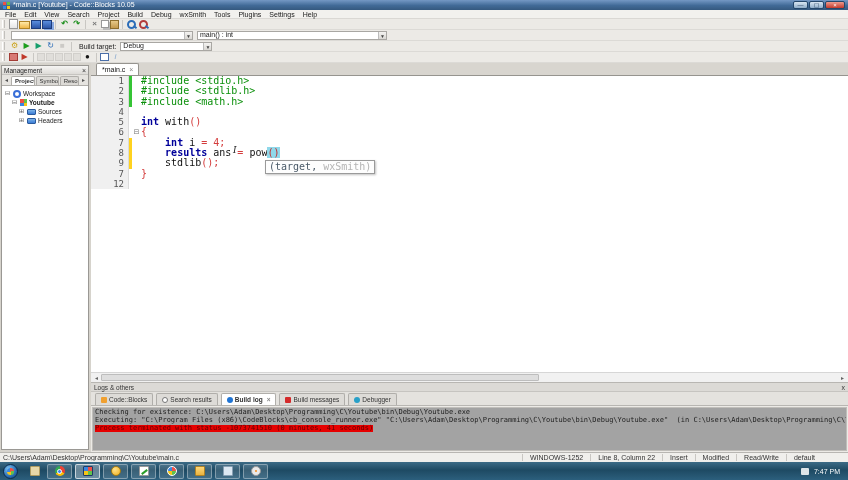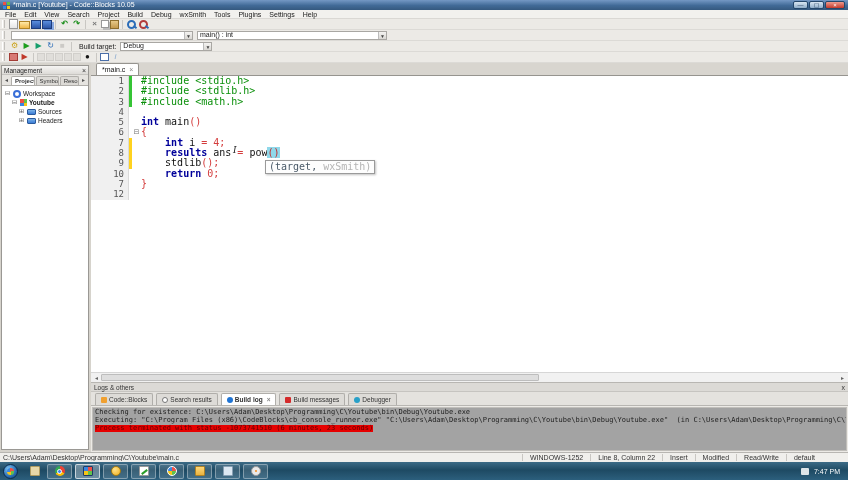--- a/index.html
+++ b/index.html
@@ -323,21 +323,21 @@
           <div class="cline">
             <span class="lnum">4</span>
             <span class="lmark"></span>
             <span class="lfold"></span>
             <span class="lcode"></span>
           </div>
           <div class="cline">
             <span class="lnum">5</span>
             <span class="lmark"></span>
             <span class="lfold"></span>
-            <span class="lcode"><span class="tok-kw">int</span><span class="tok-pl"> main</span><span class="tok-op">()</span></span>
+            <span class="lcode"><span class="tok-kw">int</span><span class="tok-pl"> with</span><span class="tok-op">()</span></span>
           </div>
           <div class="cline">
             <span class="lnum">6</span>
             <span class="lmark"></span>
             <span class="lfold">⊟</span>
             <span class="lcode"><span class="tok-op">{</span></span>
           </div>
           <div class="cline">
             <span class="lnum">7</span>
             <span class="lmark m-y"></span>
@@ -350,26 +350,20 @@
             <span class="lfold"></span>
             <span class="lcode"><span class="tok-pl">    </span><span class="tok-kw">results</span><span class="tok-pl"> ans </span><span class="tok-op">=</span><span class="tok-pl"> pow</span><span class="tok-hl">()</span></span>
           </div>
           <div class="cline">
             <span class="lnum">9</span>
             <span class="lmark m-y"></span>
             <span class="lfold"></span>
             <span class="lcode"><span class="tok-pl">    stdlib</span><span class="tok-op">();</span></span>
           </div>
           <div class="cline">
-            <span class="lnum">10</span>
-            <span class="lmark"></span>
-            <span class="lfold"></span>
-            <span class="lcode"><span class="tok-pl">    </span><span class="tok-kw">return</span><span class="tok-pl"> </span><span class="tok-op">0;</span></span>
-          </div>
-          <div class="cline">
             <span class="lnum">7</span>
             <span class="lmark"></span>
             <span class="lfold"></span>
             <span class="lcode"><span class="tok-op">}</span></span>
           </div>
           <div class="cline">
             <span class="lnum">12</span>
             <span class="lmark"></span>
             <span class="lfold"></span>
             <span class="lcode"></span>
@@ -412,21 +406,21 @@
             <span>Build messages</span>
           </div>
           <div class="log-tab">
             <span class="ltic ic-log-debugger"></span>
             <span>Debugger</span>
           </div>
         </div>
       <div id="log-lines">
           <div class="logline">Checking for existence: C:\Users\Adam\Desktop\Programming\C\Youtube\bin\Debug\Youtube.exe</div>
           <div class="logline">Executing: "C:\Program Files (x86)\CodeBlocks\cb_console_runner.exe" "C:\Users\Adam\Desktop\Programming\C\Youtube\bin\Debug\Youtube.exe"  (in C:\Users\Adam\Desktop\Programming\C\Youtube\.)</div>
-          <div class="logline err">Process terminated with status -1073741510 (6 minutes, 23 seconds)</div>
+          <div class="logline err">Process terminated with status -1073741510 (0 minutes, 41 seconds)</div>
         </div>
     </div>
   </div>
 </div>
 
 <div class="statusbar">
   <span class="sb-path">C:\Users\Adam\Desktop\Programming\C\Youtube\main.c</span>
   <span class="sb-f">WINDOWS-1252</span>
   <span class="sb-f">Line 8, Column 22</span>
   <span class="sb-f">Insert</span>

